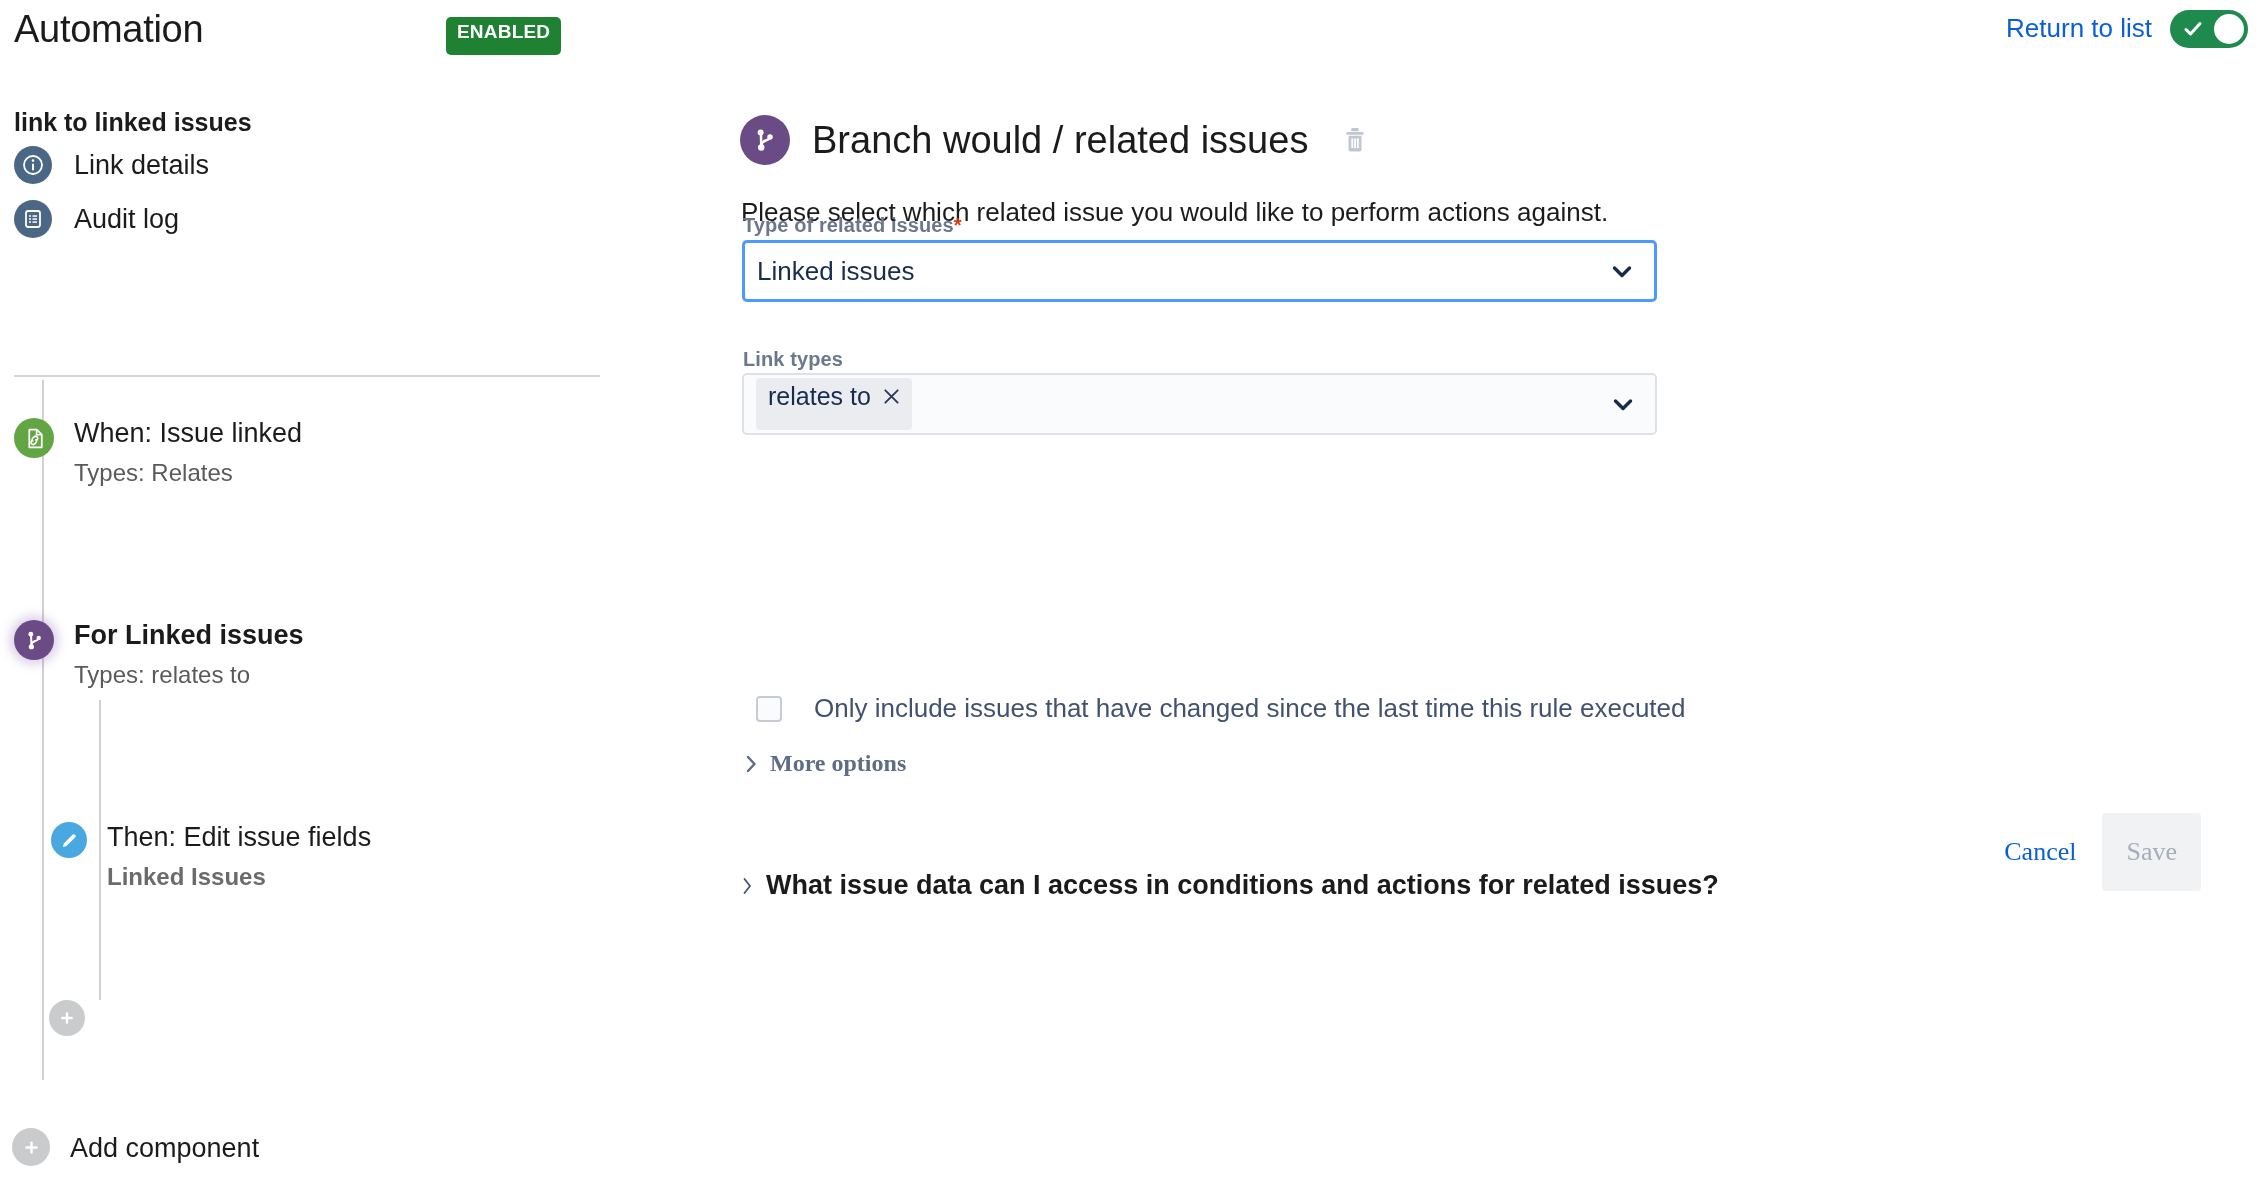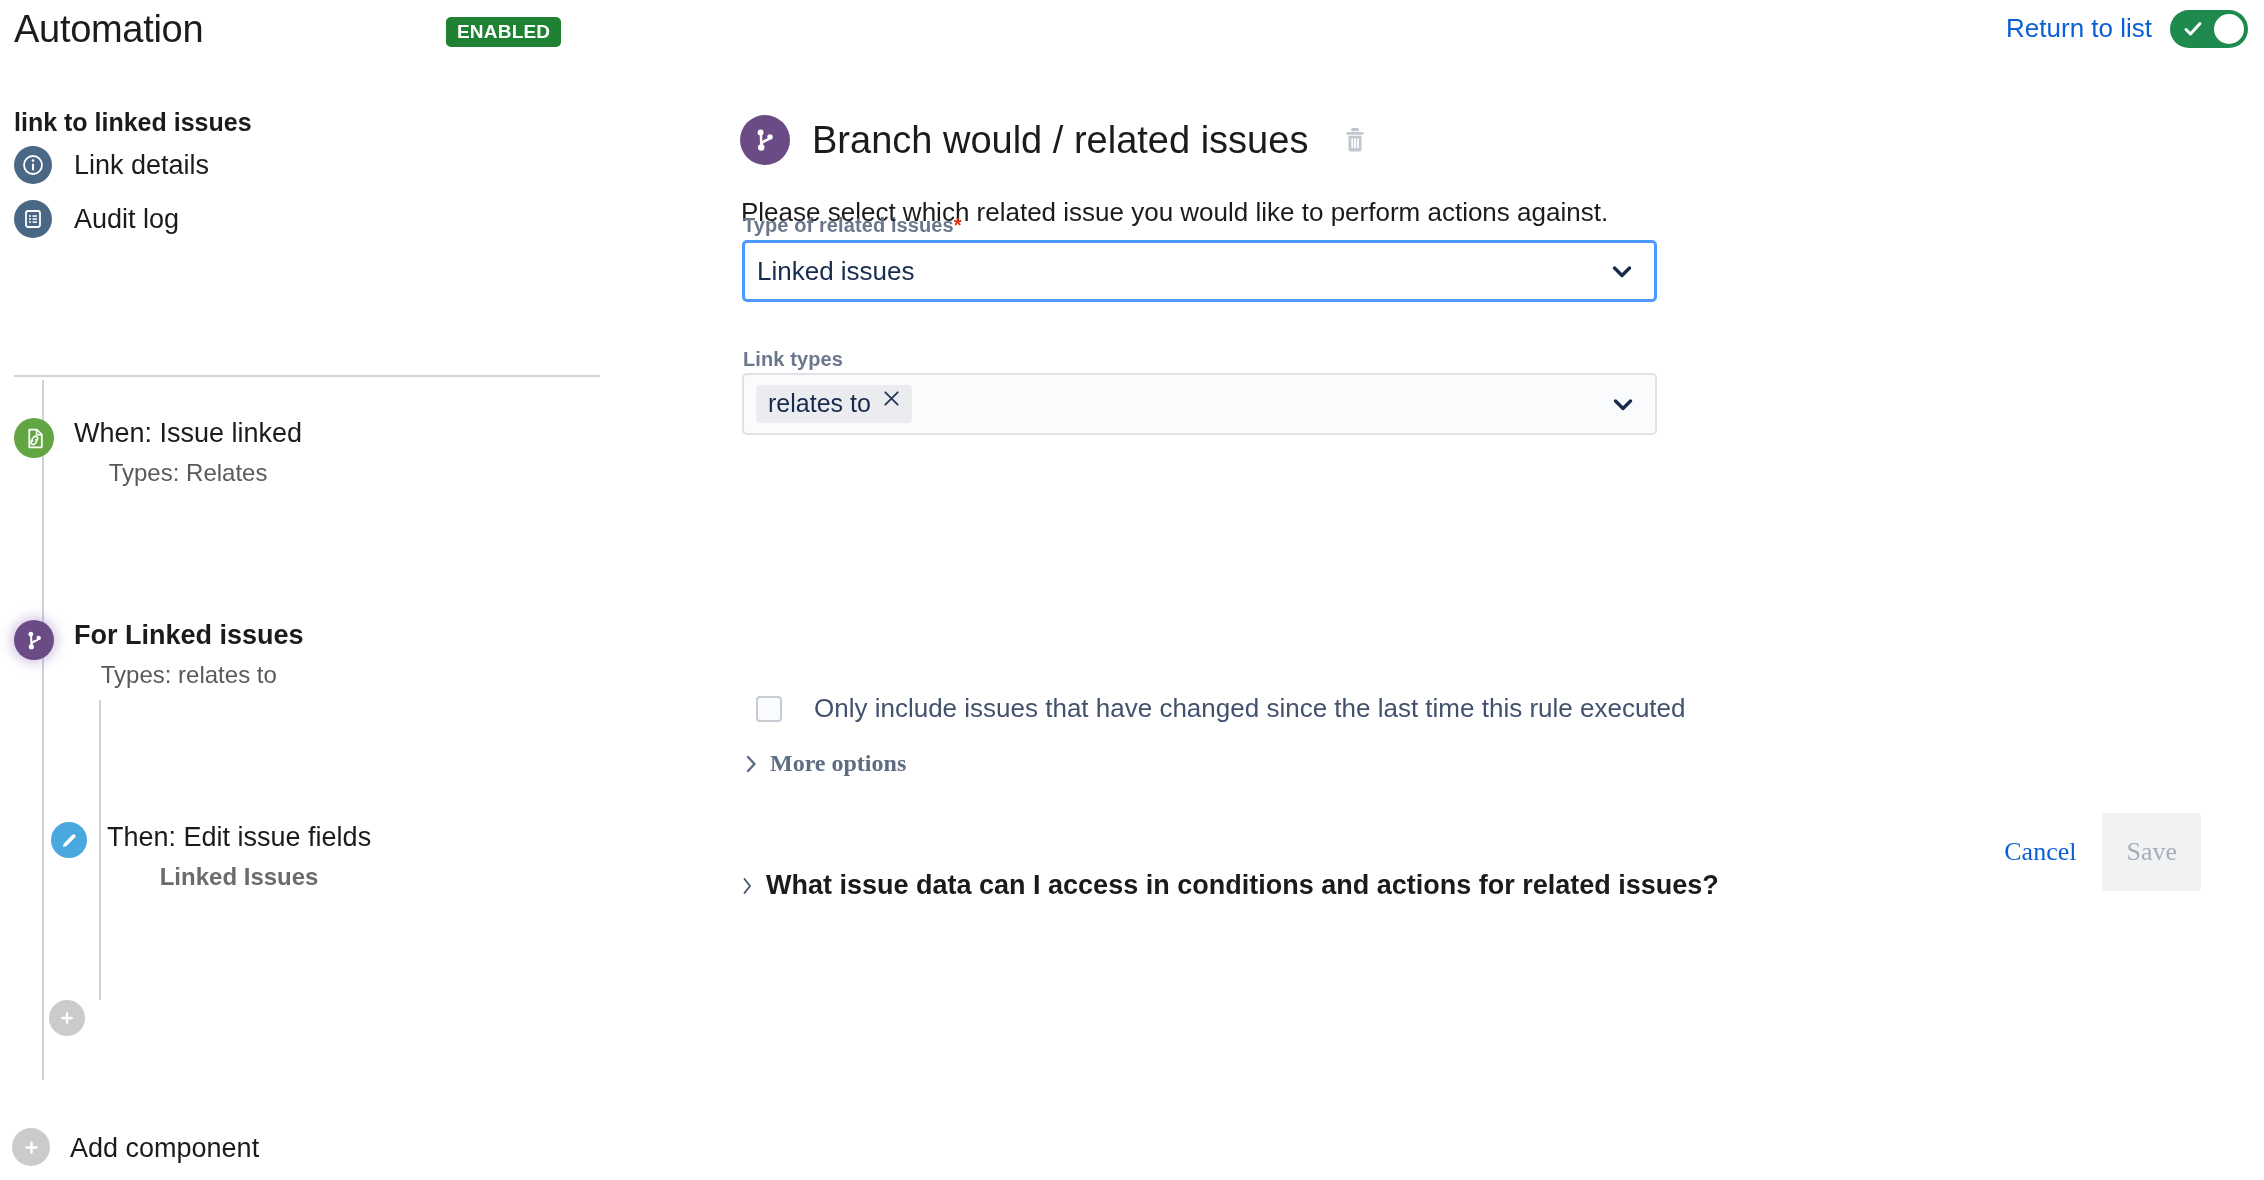--- a/index.html
+++ b/index.html
@@ -18,21 +18,21 @@
   
   .app-title {
     position: absolute; left: 14px; top: 8px;
     font-size: 38px; font-weight: 400; color: #1b1b1b;
     letter-spacing: -0.3px;
   }
   .enabled-badge {
     position: absolute; left: 446px; top: 17px;
     background: #1f8233; color: #ffffff;
     font-size: 19px; font-weight: 700; letter-spacing: 0.2px;
-    padding: 5px 11px 6px; border-radius: 5px;
+    padding: 5px 11px 14px; border-radius: 5px;
     line-height: 1;
   }
   .return-link {
     position: absolute; right: 112px; top: 13px;
     font-size: 26px; color: #0a5fd4; cursor: pointer;
     white-space: nowrap;
   }
   .toggle {
     position: absolute; right: 16px; top: 10px;
     width: 78px; height: 38px; border-radius: 19px;
@@ -76,21 +76,21 @@
   
   .trunk {
     position: absolute; left: 42px; top: 380px;
     width: 2px; height: 700px; background: #cfd1d4;
   }
   .branch-line {
     position: absolute; left: 99px; top: 700px;
     width: 2px; height: 300px; background: #cfd1d4;
   }
 
-  .node { position: absolute; display: flex; align-items: flex-start; gap: 20px; text-align: center; }
+  .node { position: absolute; display: flex; align-items: flex-start; gap: 20px; }
   .node .ico {
     width: 40px; height: 40px; border-radius: 50%;
     display: flex; align-items: center; justify-content: center;
     flex: 0 0 auto;
   }
   .node .ico.green { background: #62a644; }
   .node .ico.purple { background: #6b4b86; box-shadow: 0 0 10px 5px rgba(140,100,180,.28); }
   .node .ico.blue { background: #4aa8e0; width: 36px; height: 36px; }
   .node .ico.grey { background: #c9cbcd; width: 38px; height: 38px; }
   .node .ico.grey.small { width: 36px; height: 36px; }
@@ -134,23 +134,23 @@
     left: 2px; top: 373px; width: 915px; height: 62px;
     background: #fafbfc; border: 2px solid #dfe1e6;
   }
   .select-value { margin-left: 12px; font-size: 26px; color: #172b4d; }
   .chev {
     position: absolute; right: 22px; top: 50%; transform: translateY(-50%);
     width: 20px; height: 13px;
   }
 
   .chip {
-    display: inline-flex; align-items: flex-start; gap: 11px;
+    display: inline-flex; align-items: center; gap: 11px;
     background: #ebecf0; border-radius: 4px;
-    padding: 4px 11px 5px 12px; margin-left: 12px;
+    padding: 4px 11px 19px 12px; margin-left: 12px;
   }
   .chip .chip-lbl { font-size: 25px; color: #172b4d; }
   .chip .chip-x { width: 19px; height: 19px; cursor: pointer; }
 
   .checkbox-row {
     position: absolute; left: 16px; top: 693px;
     display: flex; align-items: center; gap: 32px;
   }
   .cbox {
     width: 26px; height: 26px; border-radius: 4px;

